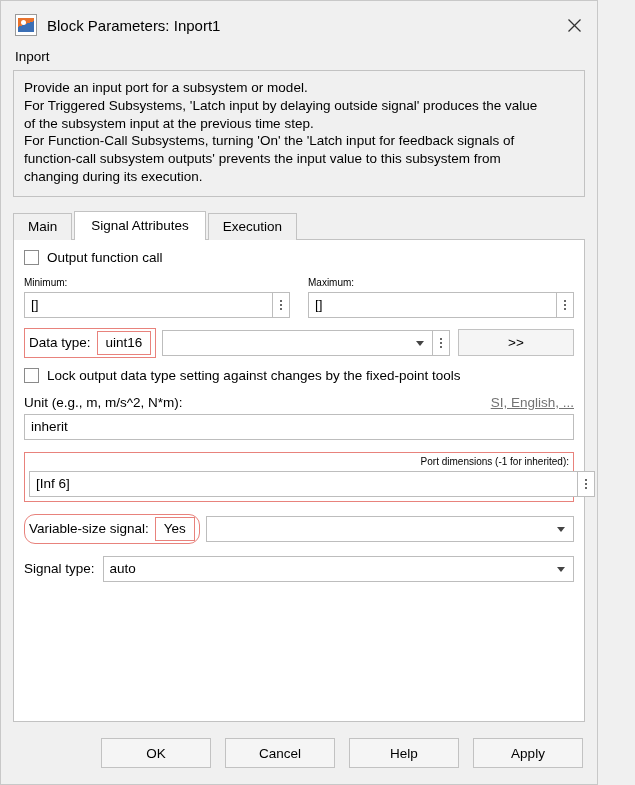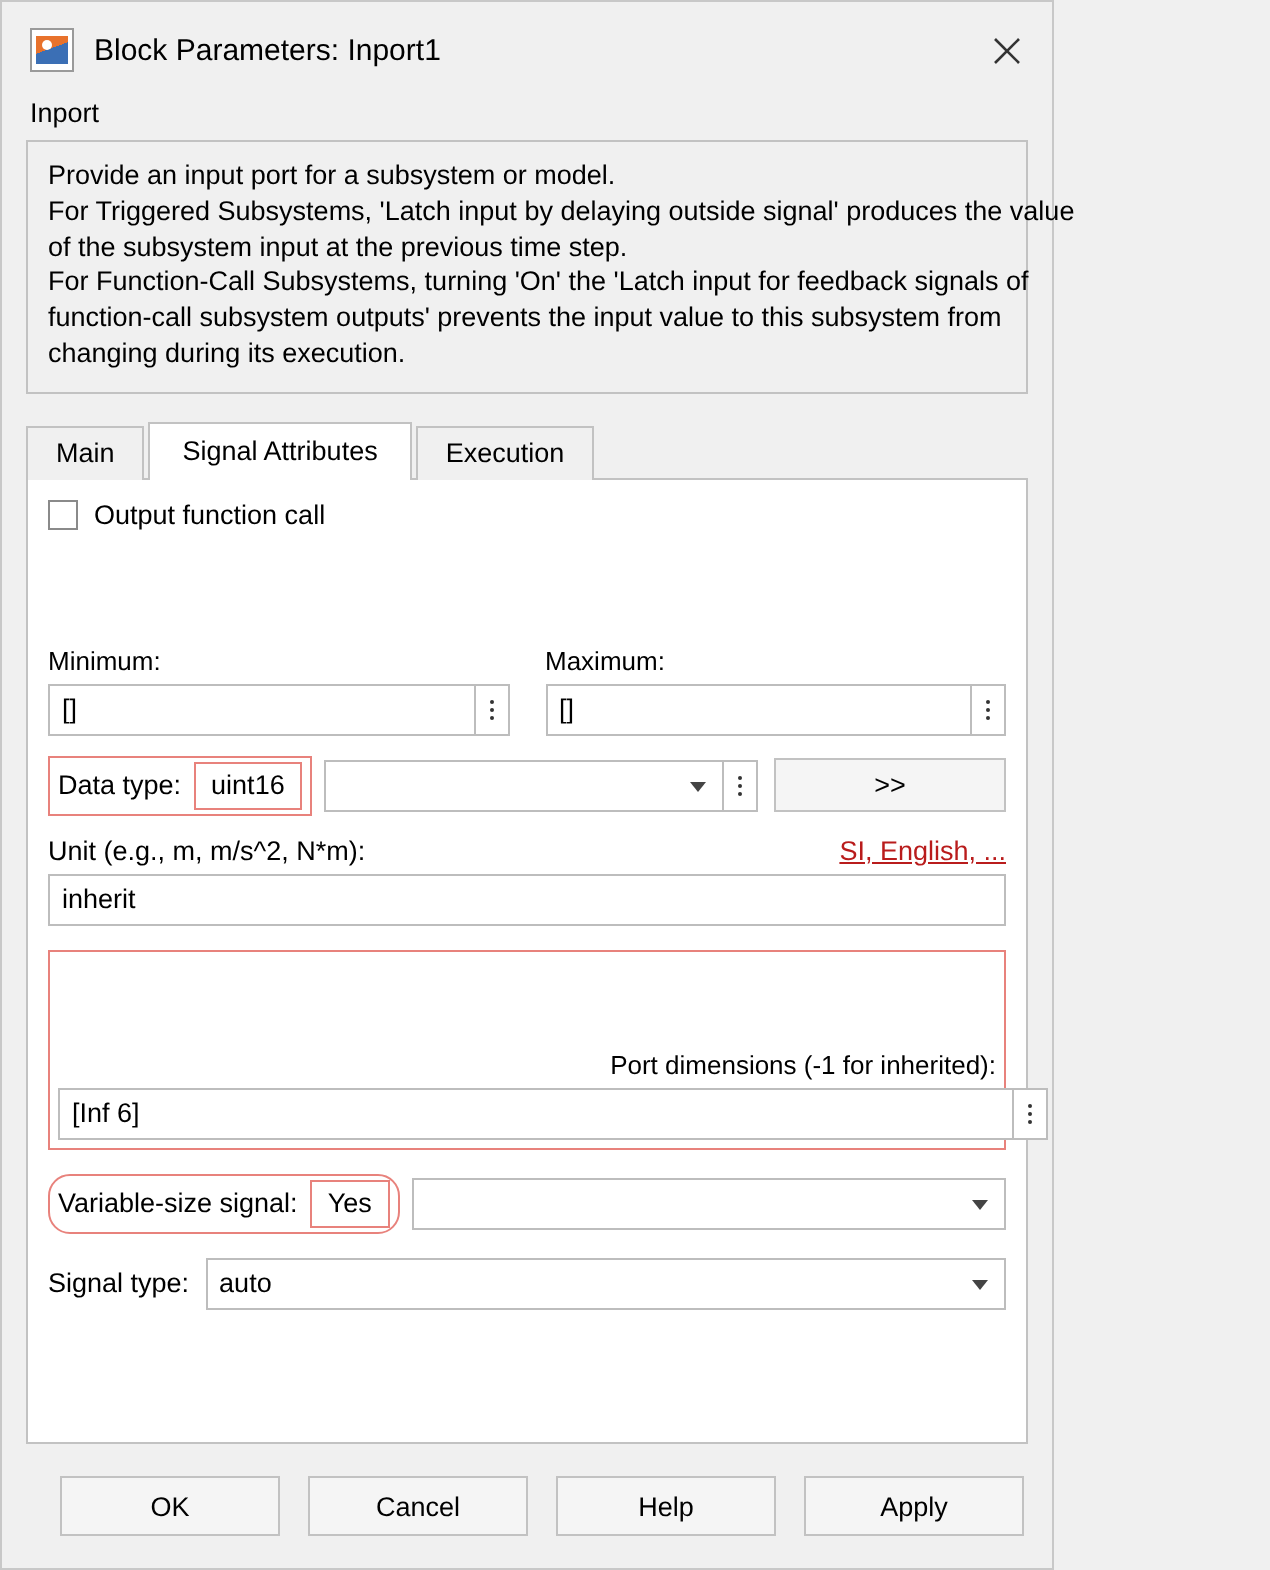--- a/index.html
+++ b/index.html
@@ -10,21 +10,21 @@
     width: 635px;
     height: 785px;
     background: #f0f0f0;
     font-family: "Liberation Sans", sans-serif;
     font-size: 13.5px;
     color: #000;
     overflow: hidden;
   }
   .window {
     position: relative;
-    width: 527px;
+    width: 598px;
     height: 785px;
     background: #f0f0f0;
     border: 1px solid #c8c8c8;
     box-sizing: border-box;
     display: flex;
     flex-direction: column;
   }
   
   .titlebar {
     height: 48px;
@@ -149,21 +149,21 @@
     box-sizing: border-box;
     margin-right: 8px;
     flex: 0 0 auto;
   }
   .lbl { font-size: 13.5px; }
   .two-col {
     display: flex;
     gap: 18px;
   }
   .col { flex: 1 1 0; min-width: 0; }
-  .field-label { font-size: 13px; margin-bottom: 4px; margin-top: 46px; }
+  .field-label { font-size: 10px; margin-bottom: 4px; }
   .input {
     height: 26px;
     border: 1px solid #bdbdbd;
     background: #fff;
     box-sizing: border-box;
     display: flex;
     align-items: center;
     padding: 0 6px;
     font-size: 13.5px;
     flex: 1 1 auto;
@@ -234,21 +234,21 @@
     display: inline-flex;
     align-items: center;
   }
   .hl-block {
     border: 1.5px solid #e8827c;
     padding: 3px 4px 4px 4px;
     box-sizing: border-box;
     text-align: right;
   }
   .link {
-    color: #b91c1c;
+    color: #737373;
     text-decoration: underline;
     font-size: 13.5px;
     cursor: default;
     text-align: center;
   }
   .unit-row {
     display: flex;
     align-items: baseline;
     justify-content: space-between;
     margin-bottom: 4px;
@@ -368,20 +368,24 @@
             <span class="caret"></span>
           </span>
         <span class="dots-btn" style="margin-right:8px;">
             <i></i>
             <i></i>
             <i></i>
           </span>
         <span class="btn-gt">&gt;&gt;</span>
       </div>
 
+      <div class="row" style="margin-bottom:12px;">
+        <span class="checkbox"></span>
+        <span class="lbl">Lock output data type setting against changes by the fixed-point tools</span>
+      </div>
 
       <div class="unit-row">
         <span class="lbl">Unit (e.g., m, m/s^2, N*m):</span>
         <span class="link">SI, English, ...</span>
       </div>
       <div class="input" style="margin-bottom:12px;">inherit</div>
 
       <div class="hl-block" style="margin-bottom:12px;">
         <div class="field-label">Port dimensions (-1 for inherited):</div>
         <div class="input-wrap" style="margin-right:-4px;">

